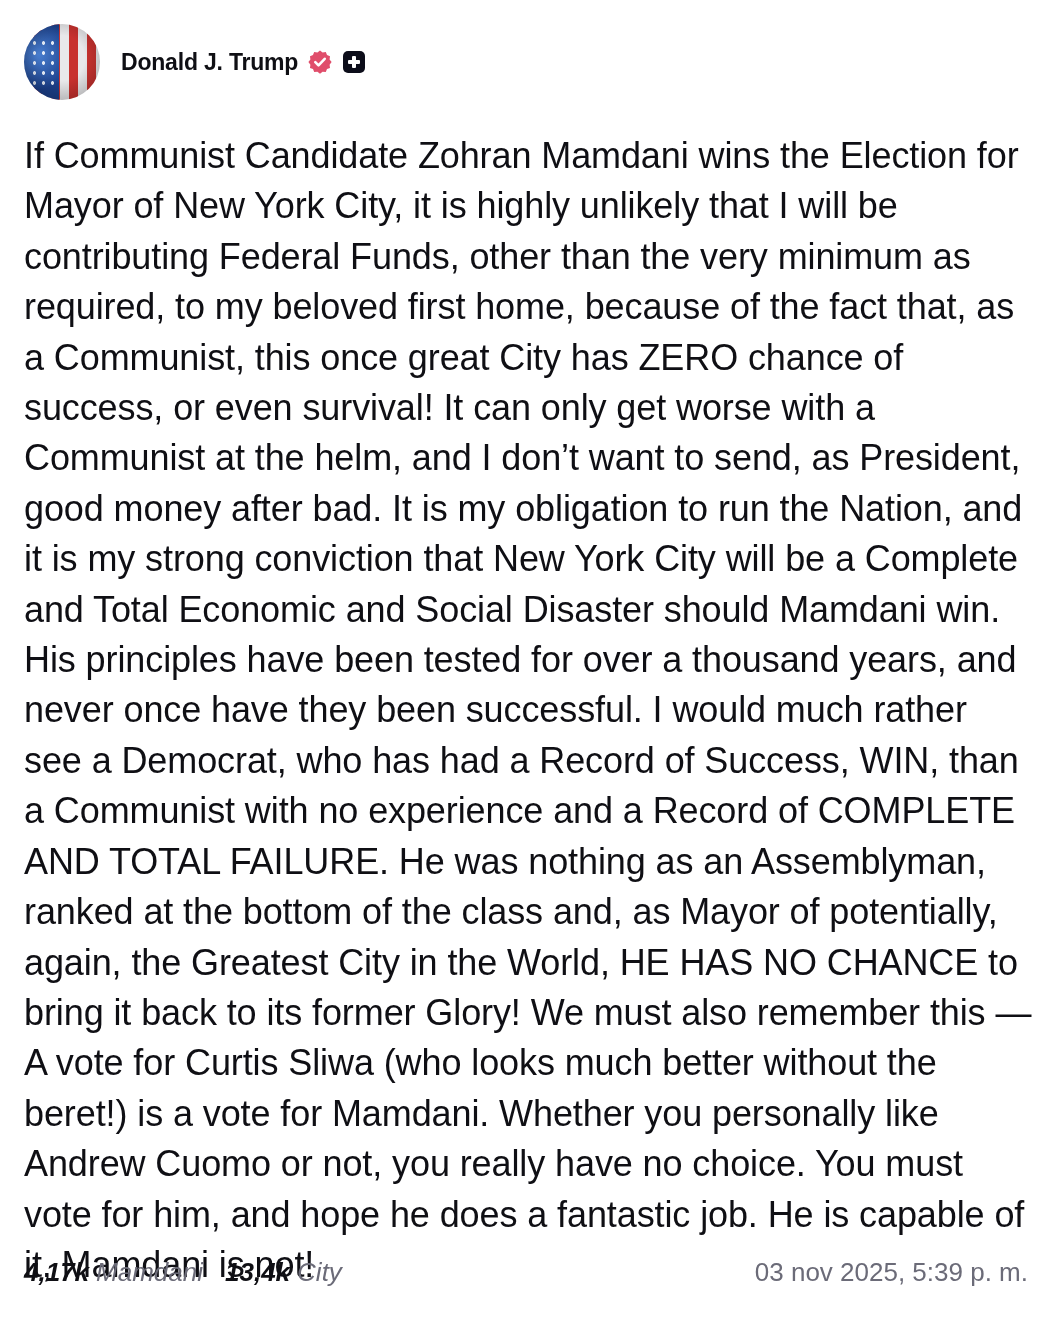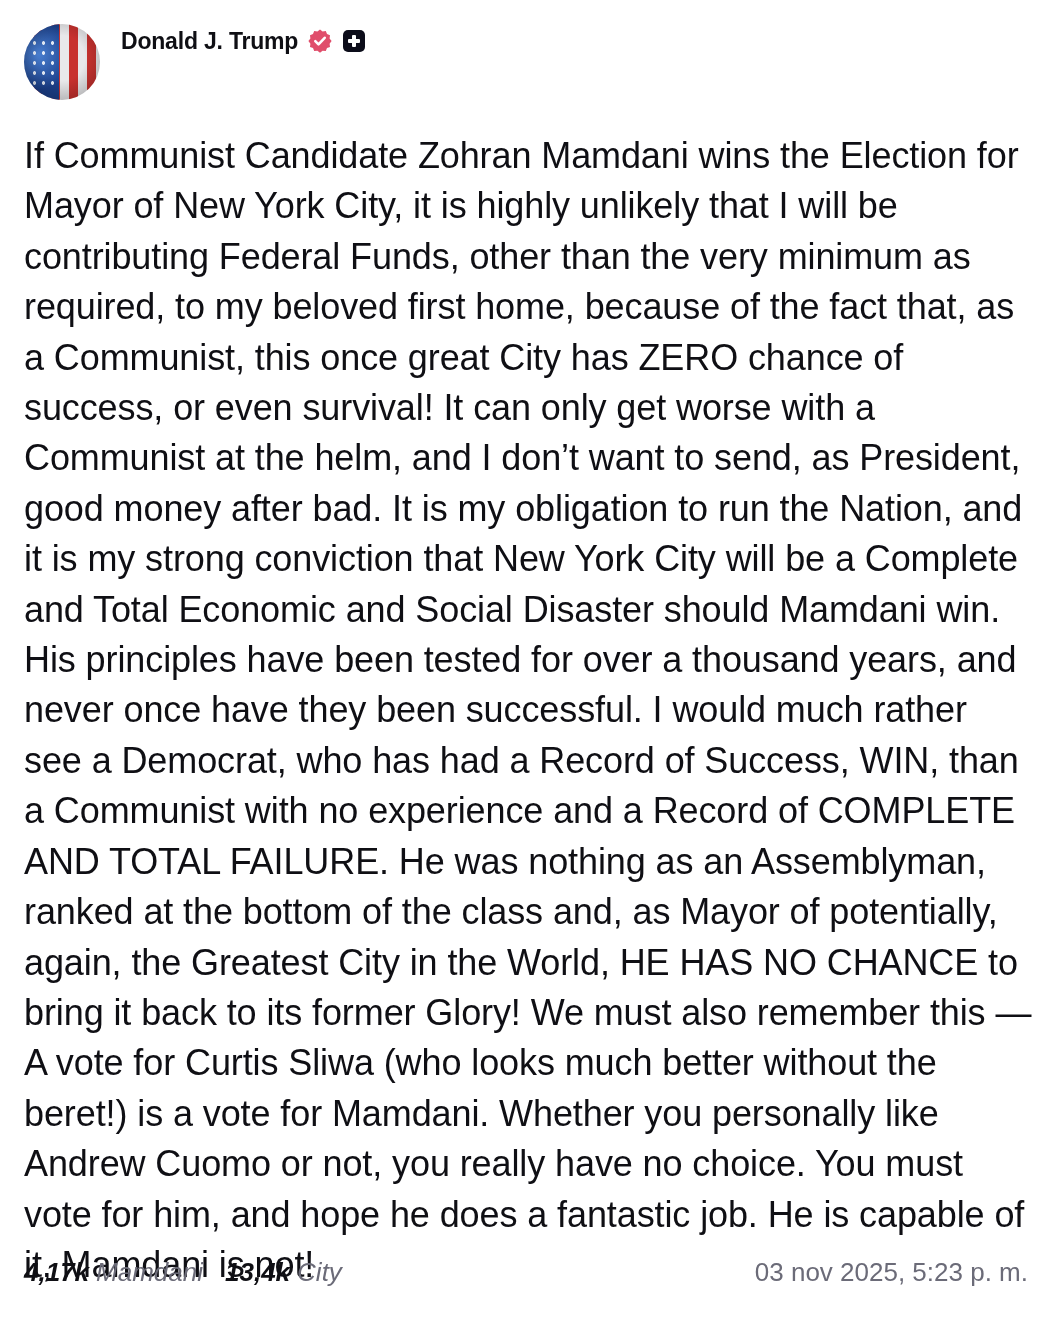--- a/index.html
+++ b/index.html
@@ -1,17 +1,17 @@
 <!DOCTYPE html>
 <html><head>
   <meta charset="utf-8">
   <style>
     html, body { margin: 0; padding: 0; background: #ffffff; }
     body { width: 1054px; height: 1318px; overflow: hidden; position: relative; font-family: "Liberation Sans", "DejaVu Sans", sans-serif; color: #0f0f14; }
-    .header { position: absolute; left: 24px; top: 24px; display: flex; align-items: flex-start; }
+    .header { position: absolute; left: 24px; top: 24px; display: flex; align-items: center; }
     .avatar { width: 76px; height: 76px; border-radius: 50%; overflow: hidden; flex: none; position: relative;
       background: repeating-linear-gradient(90deg, #e8e8ea 0 9px, #c8322f 9px 18px); }
     .avatar .blue { position: absolute; left: 0; top: 0; width: 46%; height: 100%; background: radial-gradient(circle at 40% 40%, #4a7fd0, #1b3f8a 70%); }
     .avatar .stars { position: absolute; left: 6px; top: 14px; width: 26px; height: 50px; background-image: radial-gradient(circle, #ffffff 1.5px, transparent 2px); background-size: 9px 10px; opacity: 0.85; }
     .avatar .shade { position: absolute; inset: 0; background: radial-gradient(circle at 50% 45%, rgba(0,0,0,0) 40%, rgba(0,0,0,0.35) 100%); }
     .names { margin-left: 21px; display: flex; flex-direction: column; }
     .name-row { display: flex; align-items: center; height: 34px; }
     .name { font-size: 23px; font-weight: bold; letter-spacing: -0.2px; color: #0f0f14; }
     .verified { width: 26px; height: 26px; margin-left: 9px; display: inline-flex; }
     .plus-badge { width: 22px; height: 22px; margin-left: 10px; background: #0c0d1a; border-radius: 5px; display: inline-flex; align-items: center; justify-content: center; position: relative; }
@@ -52,14 +52,14 @@
 
 <div class="footer">
   <span class="stat">
     <span class="stat-num">4,17k</span>
     <span class="stat-label">Mamdani</span>
   </span>
   <span class="stat">
     <span class="stat-num">13,4k</span>
     <span class="stat-label">City</span>
   </span>
-  <span class="timestamp">03 nov 2025, 5:23 p. m.</span>
+  <span class="timestamp">03 nov 2025, 5:39 p. m.</span>
 </div>
 
 </body></html>

